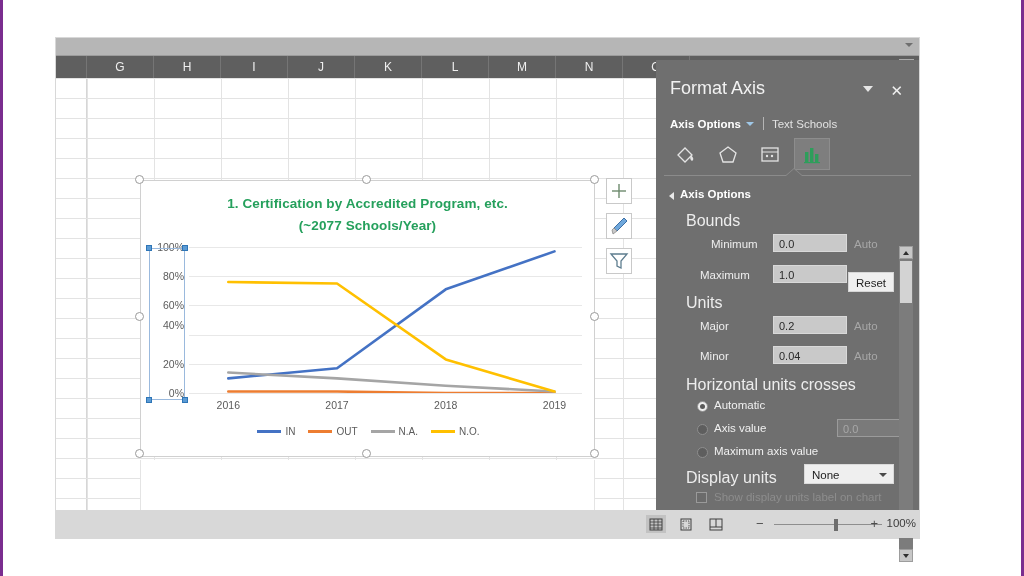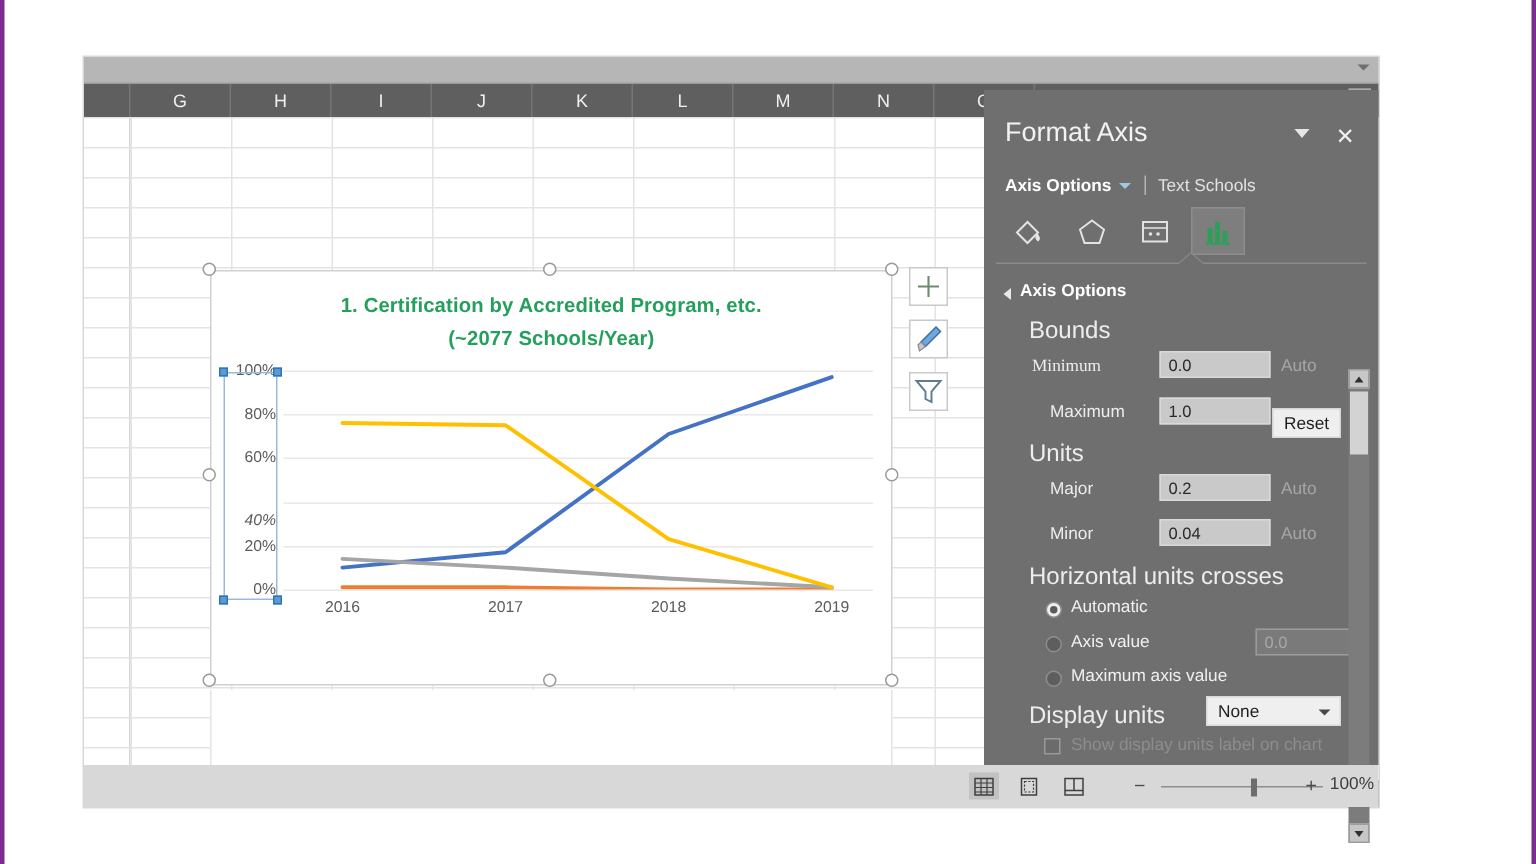--- a/index.html
+++ b/index.html
@@ -386,39 +386,57 @@
       <div class="chartobj">
         <div class="ch-title l1">1. Certification by Accredited Program, etc.</div>
         <div class="ch-title l2"><span>(~2077 </span><b>Schools</b><span>/Year)</span></div>
 
         <div class="plot" id="plot">
             <div class="grid" style="top: 146px;"></div>
             <div class="ylab" style="top: 146px;">0%</div>
             <div class="grid" style="top: 116.8px;"></div>
             <div class="ylab" style="top: 116.8px;">20%</div>
             <div class="grid" style="top: 87.6px;"></div>
-            <div class="ylab" style="top: 100px; font-style: italic;">40%</div>
+            <div class="ylab" style="top: 78px;">40%</div>
             <div class="grid" style="top: 58.4px;"></div>
             <div class="ylab" style="top: 58.4px;">60%</div>
             <div class="grid" style="top: 29.2px;"></div>
             <div class="ylab" style="top: 29.2px;">80%</div>
             <div class="grid" style="top: 0px;"></div>
             <div class="ylab" style="top: 0px;">100%</div>
             <div class="xlab" style="left: 39.3px;">2016</div>
             <div class="xlab" style="left: 148.03px;">2017</div>
             <div class="xlab" style="left: 256.76px;">2018</div>
             <div class="xlab" style="left: 365.49px;">2019</div>
             <svg width="393" height="146" style="position: absolute; left: 0px; top: 0px;">
               <polyline points="39.300000000000004,131.4 148.03,121.18 256.76,42.34 365.49,4.3799999999999955" fill="none" stroke="#4472c4" stroke-width="2.6" stroke-linejoin="round" stroke-linecap="round"></polyline>
               <polyline points="39.300000000000004,144.54 148.03,144.54 256.76,146 365.49,146" fill="none" stroke="#ed7d31" stroke-width="2.6" stroke-linejoin="round" stroke-linecap="round"></polyline>
               <polyline points="39.300000000000004,125.56 148.03,131.4 256.76,138.7 365.49,144.54" fill="none" stroke="#a5a5a5" stroke-width="2.6" stroke-linejoin="round" stroke-linecap="round"></polyline>
               <polyline points="39.300000000000004,35.03999999999999 148.03,36.5 256.76,112.42 365.49,144.54" fill="none" stroke="#ffc000" stroke-width="2.6" stroke-linejoin="round" stroke-linecap="round"></polyline>
             </svg>
           </div>
 
+        <div class="legend" id="legend">
+            <div class="item">
+              <div class="swatch" style="background: rgb(68, 114, 196);"></div>
+              <div class="lbl">IN</div>
+            </div>
+            <div class="item">
+              <div class="swatch" style="background: rgb(237, 125, 49);"></div>
+              <div class="lbl">OUT</div>
+            </div>
+            <div class="item">
+              <div class="swatch" style="background: rgb(165, 165, 165);"></div>
+              <div class="lbl">N.A.</div>
+            </div>
+            <div class="item">
+              <div class="swatch" style="background: rgb(255, 192, 0);"></div>
+              <div class="lbl">N.O.</div>
+            </div>
+          </div>
       </div>
 
       <div class="chart-handle" style="left:79px;  top:97px;"></div>
       <div class="chart-handle" style="left:306px; top:97px;"></div>
       <div class="chart-handle" style="left:534px; top:97px;"></div>
       <div class="chart-handle" style="left:79px;  top:234px;"></div>
       <div class="chart-handle" style="left:534px; top:234px;"></div>
       <div class="chart-handle" style="left:79px;  top:371px;"></div>
       <div class="chart-handle" style="left:306px; top:371px;"></div>
       <div class="chart-handle" style="left:534px; top:371px;"></div>
@@ -518,21 +536,21 @@
       </div>
     </div>
     <div class="pane-rule"></div>
     <div class="pane-arrowup"></div>
 
     <div class="sec-tri" style="top:132px;"></div>
     <div class="sec-head" style="top:128px;">Axis Options</div>
 
     <div class="sub-head" style="top:152px;">Bounds</div>
 
-    <div class="fld-label" style="left:32px; top:178px;font-family:Liberation Serif, serif;">Minimum</div>
+    <div class="fld-label" style="left:55px; top:178px;">Minimum</div>
     <div class="fld" style="left:117px; top:174px;">0.0</div>
     <div class="auto-btn" style="left:198px; top:178px;">Auto</div>
 
     <div class="fld-label" style="left:44px; top:209px;">Maximum</div>
     <div class="fld" style="left:117px; top:205px;">1.0</div>
     <div class="reset-btn" style="left:192px; top:212px;">Reset</div>
 
     <div class="sub-head" style="top:234px;">Units</div>
 
     <div class="fld-label" style="left:44px; top:260px;">Major</div>

